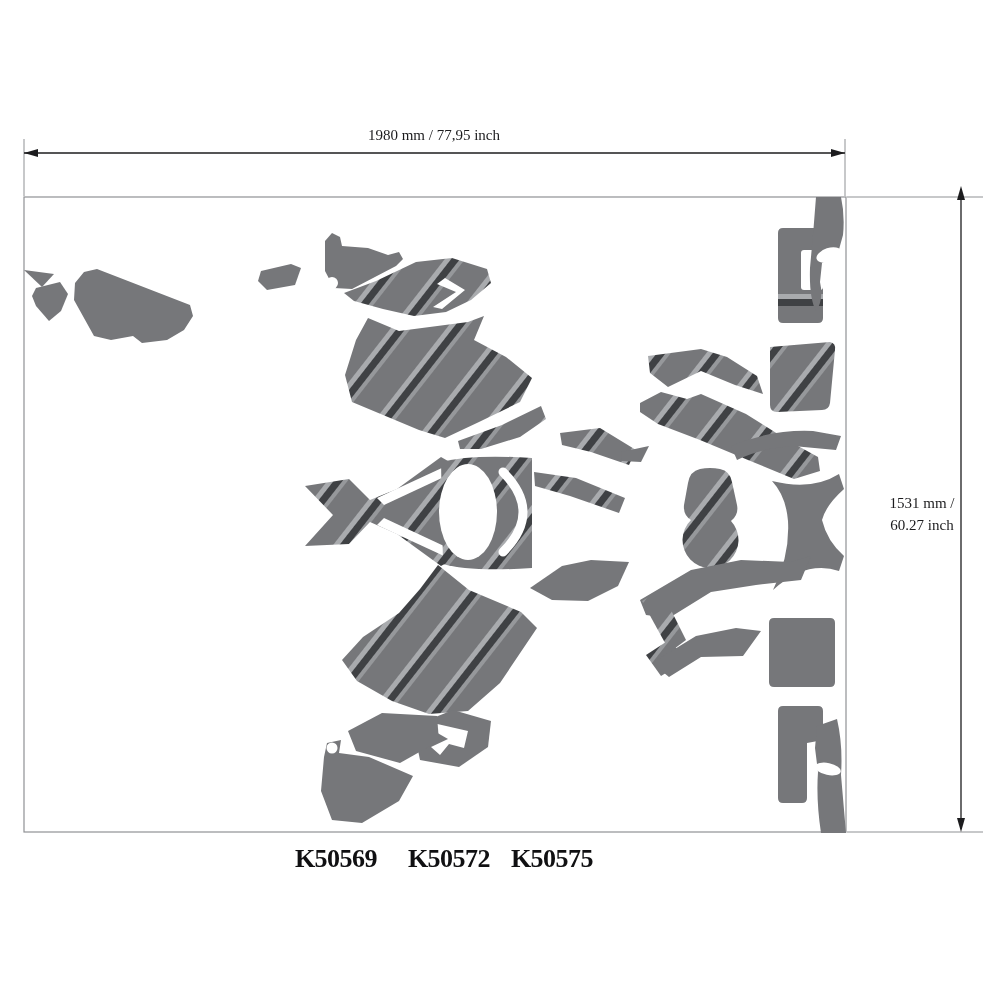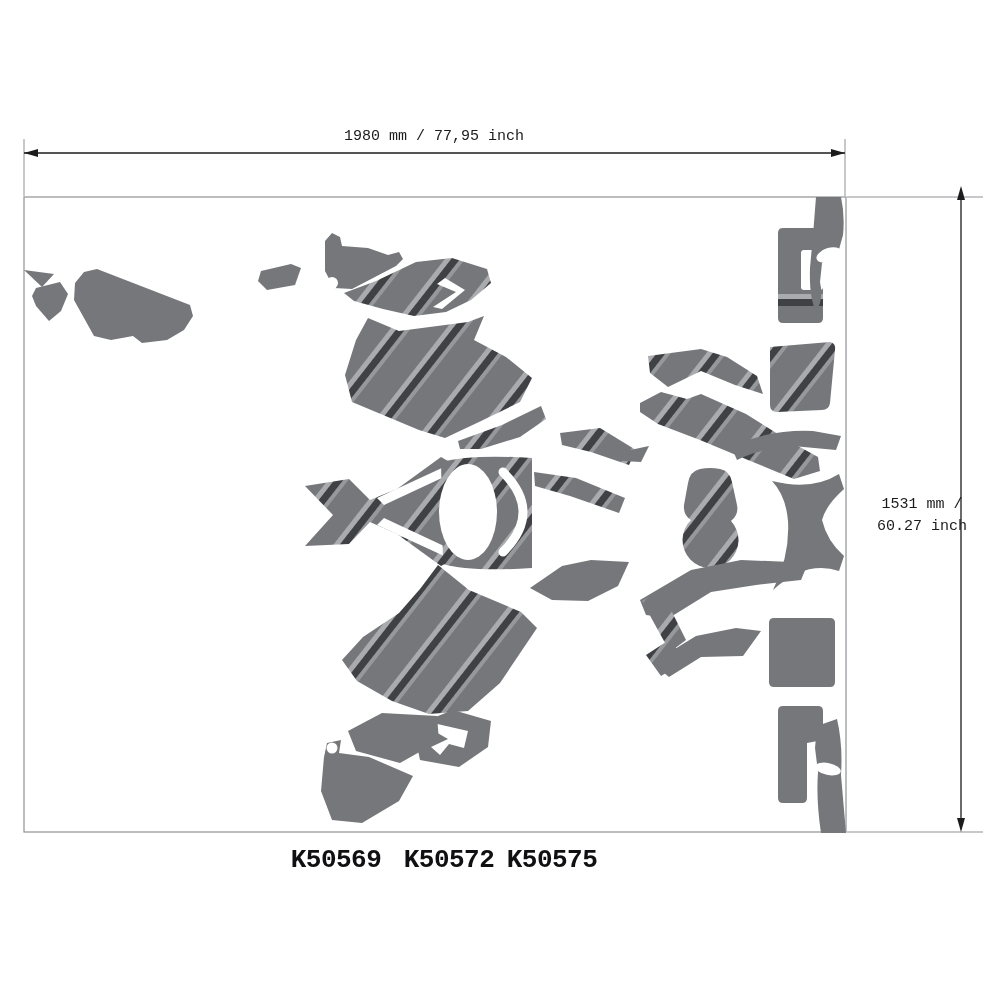--- a/index.html
+++ b/index.html
@@ -1,17 +1,17 @@
 <!DOCTYPE html>
 <html style="--decal-gray: #76777a; --stripe-light: #a9abae; --stripe-mid: #96989b; --stripe-dark: #3f4144; --dimension-line: #1c1c1e; --frame-line: #8f9194; --background: #ffffff;"><head>
 <meta charset="utf-8">
 <style>
   html,body{margin:0;padding:0;background:#fff;}
   .stage{position:relative;width:1000px;height:1000px;background:var(--background,#fff);overflow:hidden;
-         font-family:Liberation Mono, monospace;}
+         font-family:Liberation Serif, serif;}
   svg{position:absolute;left:0;top:0;}
   .p  { fill: var(--decal-gray); }
   .s  { fill: url(#stripes); }
   .w  { fill:#ffffff; }
   .wl { stroke:#ffffff; stroke-width:9; fill:none; stroke-linecap:round; }
   .pat-base { fill: var(--decal-gray); }
   .pat-light{ fill: var(--stripe-light); }
   .pat-mid  { fill: var(--stripe-mid); }
   .pat-dark { fill: var(--stripe-dark); }
   .dim-line { stroke: var(--dimension-line); stroke-width:1.3; fill:none; }

